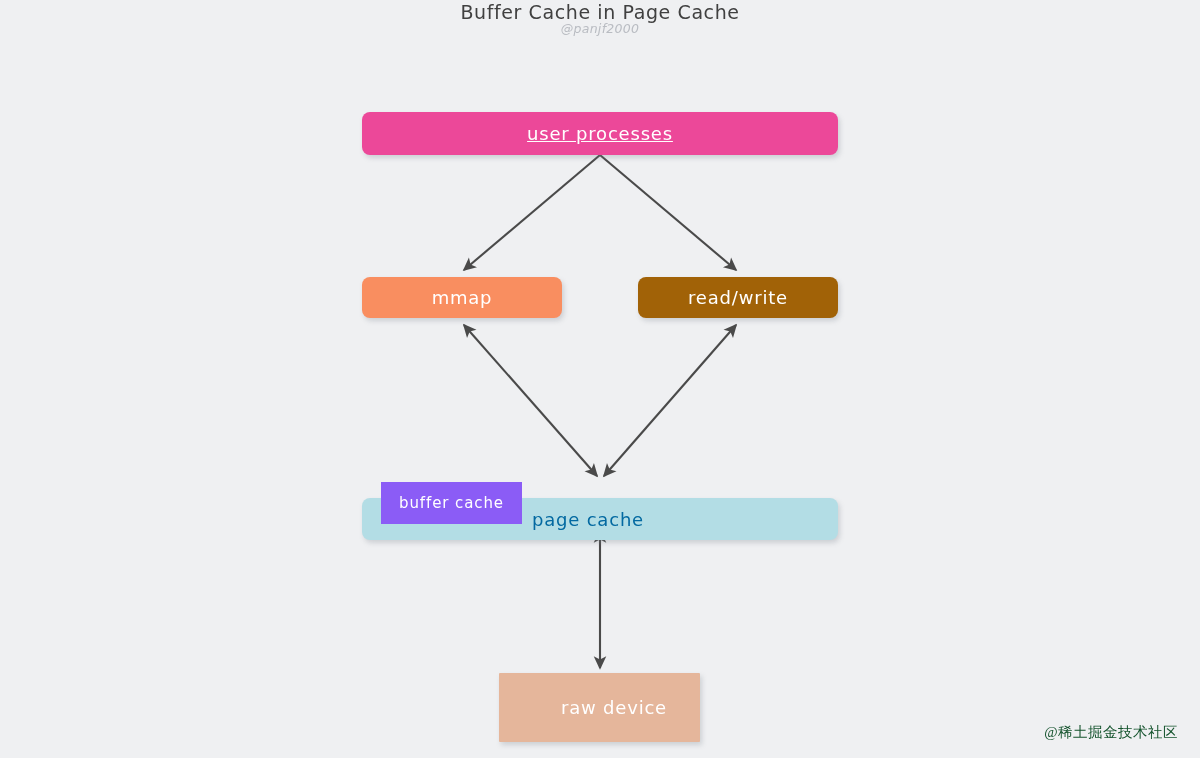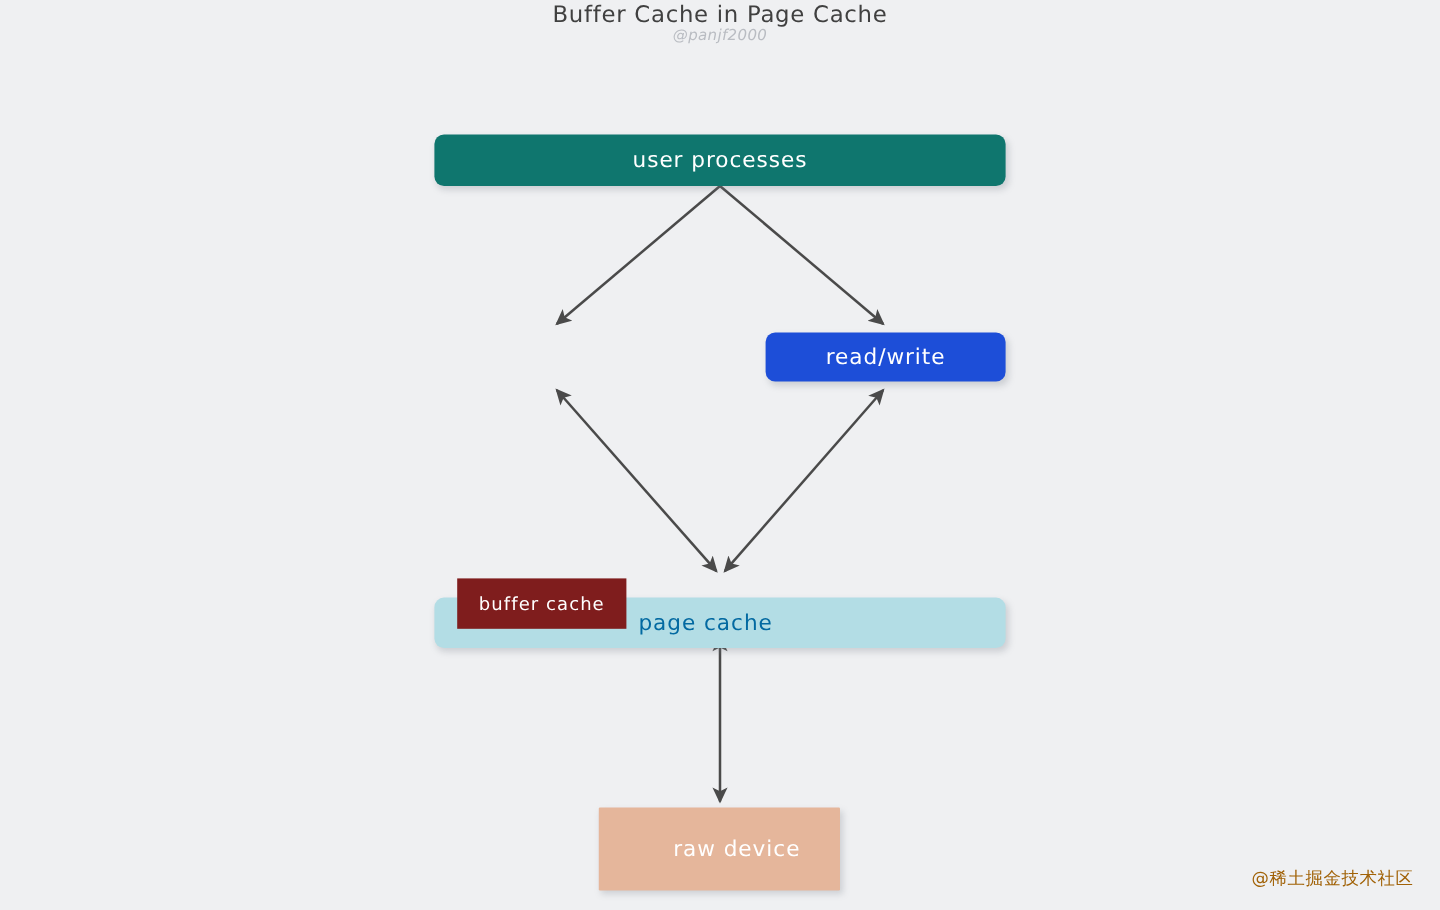--- a/index.html
+++ b/index.html
@@ -50,39 +50,40 @@
     justify-content: center;
     color: #ffffff;
     letter-spacing: 0.8px;
     box-shadow: 2px 3px 5px rgba(120,125,135,0.28);
   }
   #node-user-processes {
     left: 362px;
     top: 112px;
     width: 476px;
     height: 43px;
-    background: #0f766e;
+    background: #ec4899;
     border-radius: 8px;
     font-size: 18px;
+    text-decoration: underline;
   }
   #node-mmap {
     left: 362px;
     top: 277px;
     width: 200px;
     height: 41px;
     background: #f98e60;
     border-radius: 8px;
     font-size: 18px;
   }
   #node-read-write {
     left: 638px;
     top: 277px;
     width: 200px;
     height: 41px;
-    background: #1d4ed8;
+    background: #a16207;
     border-radius: 8px;
     font-size: 18px;
   }
   #node-page-cache {
     left: 362px;
     top: 482px;
     width: 476px;
     height: 42px;
     background: #b3dde5;
     border-radius: 8px;
@@ -90,21 +91,21 @@
     justify-content: flex-start;
     padding-left: 170px;
     color: #0369a1;
     margin-top: 16px;
   }
   #node-buffer-cache {
     left: 381px;
     top: 482px;
     width: 141px;
     height: 42px;
-    background: #7f1d1d;
+    background: #8b5cf6;
     border-radius: 0;
     font-size: 15px;
     box-shadow: none;
     letter-spacing: 0.9px;
   }
   #node-raw-device {
     left: 499px;
     top: 673px;
     width: 201px;
     height: 69px;
@@ -119,22 +120,23 @@
     top: 0;
     width: 1200px;
     height: 758px;
     pointer-events: none;
   }
   .watermark {
     position: absolute;
     right: 22px;
     bottom: 16px;
     font-size: 14.5px;
-    color: #a16207;
+    color: #14532d;
     letter-spacing: 0.5px;
+    font-family: Liberation Serif, serif;
   }
 </style>
 </head>
 <body>
 
 <div id="canvas">
 
   <div class="title">Buffer Cache in Page Cache</div>
   <div class="subtitle">@panjf2000</div>
 
@@ -156,20 +158,23 @@
 
     <line x1="736" y1="325" x2="604" y2="476" stroke="#4a4a4a" stroke-width="2.1" marker-start="url(#tail)" marker-end="url(#head)"></line>
 
     <line x1="600" y1="531" x2="600" y2="668" stroke="#4a4a4a" stroke-width="2.1" marker-start="url(#tail)" marker-end="url(#head)"></line>
   </svg>
 
   <div class="node" id="node-user-processes">
     <span>user processes</span>
   </div>
 
+  <div class="node" id="node-mmap">
+    <span>mmap</span>
+  </div>
 
   <div class="node" id="node-read-write">
     <span>read/write</span>
   </div>
 
   <div class="node" id="node-page-cache">
     <span>page cache</span>
   </div>
 
   <div class="node" id="node-buffer-cache">

